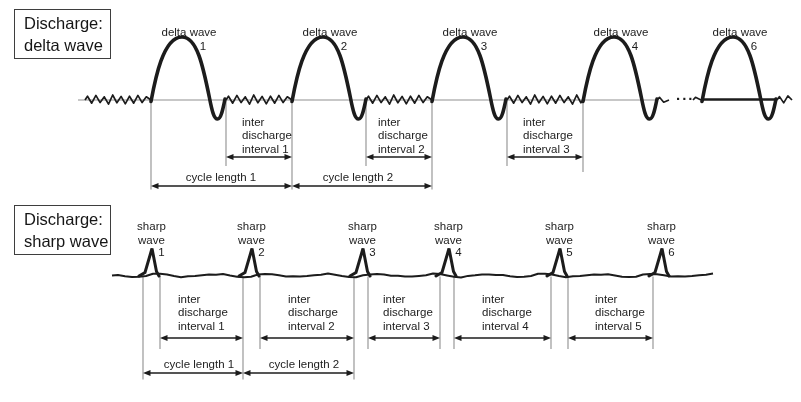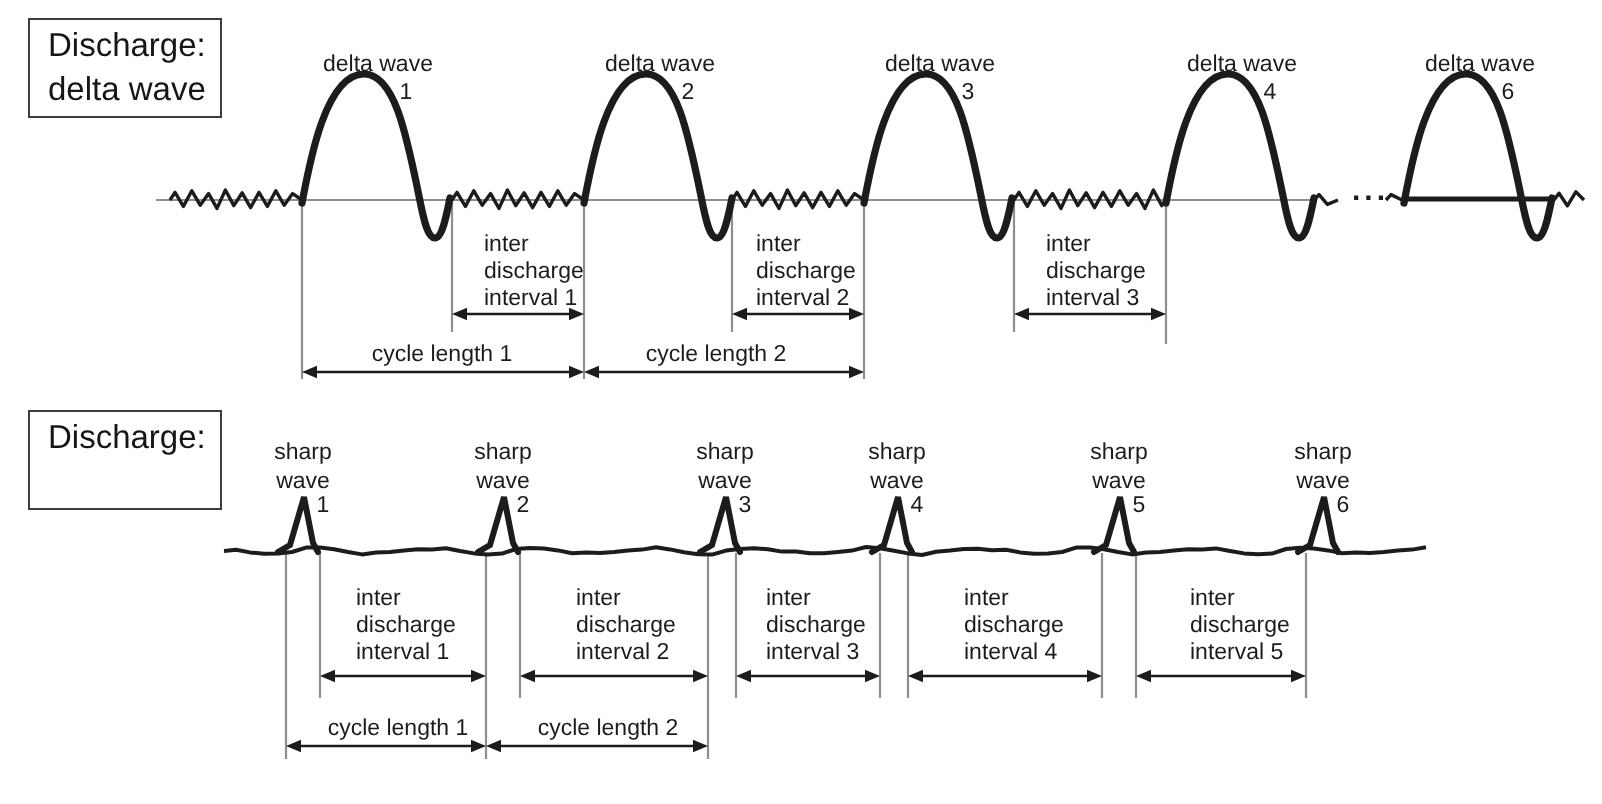--- a/index.html
+++ b/index.html
@@ -23,20 +23,21 @@
 
 <div class="stage">
 
   <div class="titlebox" id="delta-box">
     <div>Discharge:</div>
     <div>delta wave</div>
   </div>
 
   <div class="titlebox" id="sharp-box">
     <div>Discharge:</div>
+    <div>sharp wave</div>
   </div>
 
   <svg id="diagram" width="801" height="402" viewBox="0 0 801 402">
       <line x1="78" y1="100" x2="657" y2="100" stroke="#8f8f8f" stroke-width="1.1"></line>
       <line x1="151" y1="101" x2="151" y2="189.5" stroke="#8f8f8f" stroke-width="1.1"></line>
       <line x1="292" y1="101" x2="292" y2="189.5" stroke="#8f8f8f" stroke-width="1.1"></line>
       <line x1="432" y1="101" x2="432" y2="189.5" stroke="#8f8f8f" stroke-width="1.1"></line>
       <line x1="226" y1="101" x2="226" y2="166" stroke="#8f8f8f" stroke-width="1.1"></line>
       <line x1="366" y1="101" x2="366" y2="166" stroke="#8f8f8f" stroke-width="1.1"></line>
       <line x1="507" y1="101" x2="507" y2="166" stroke="#8f8f8f" stroke-width="1.1"></line>

